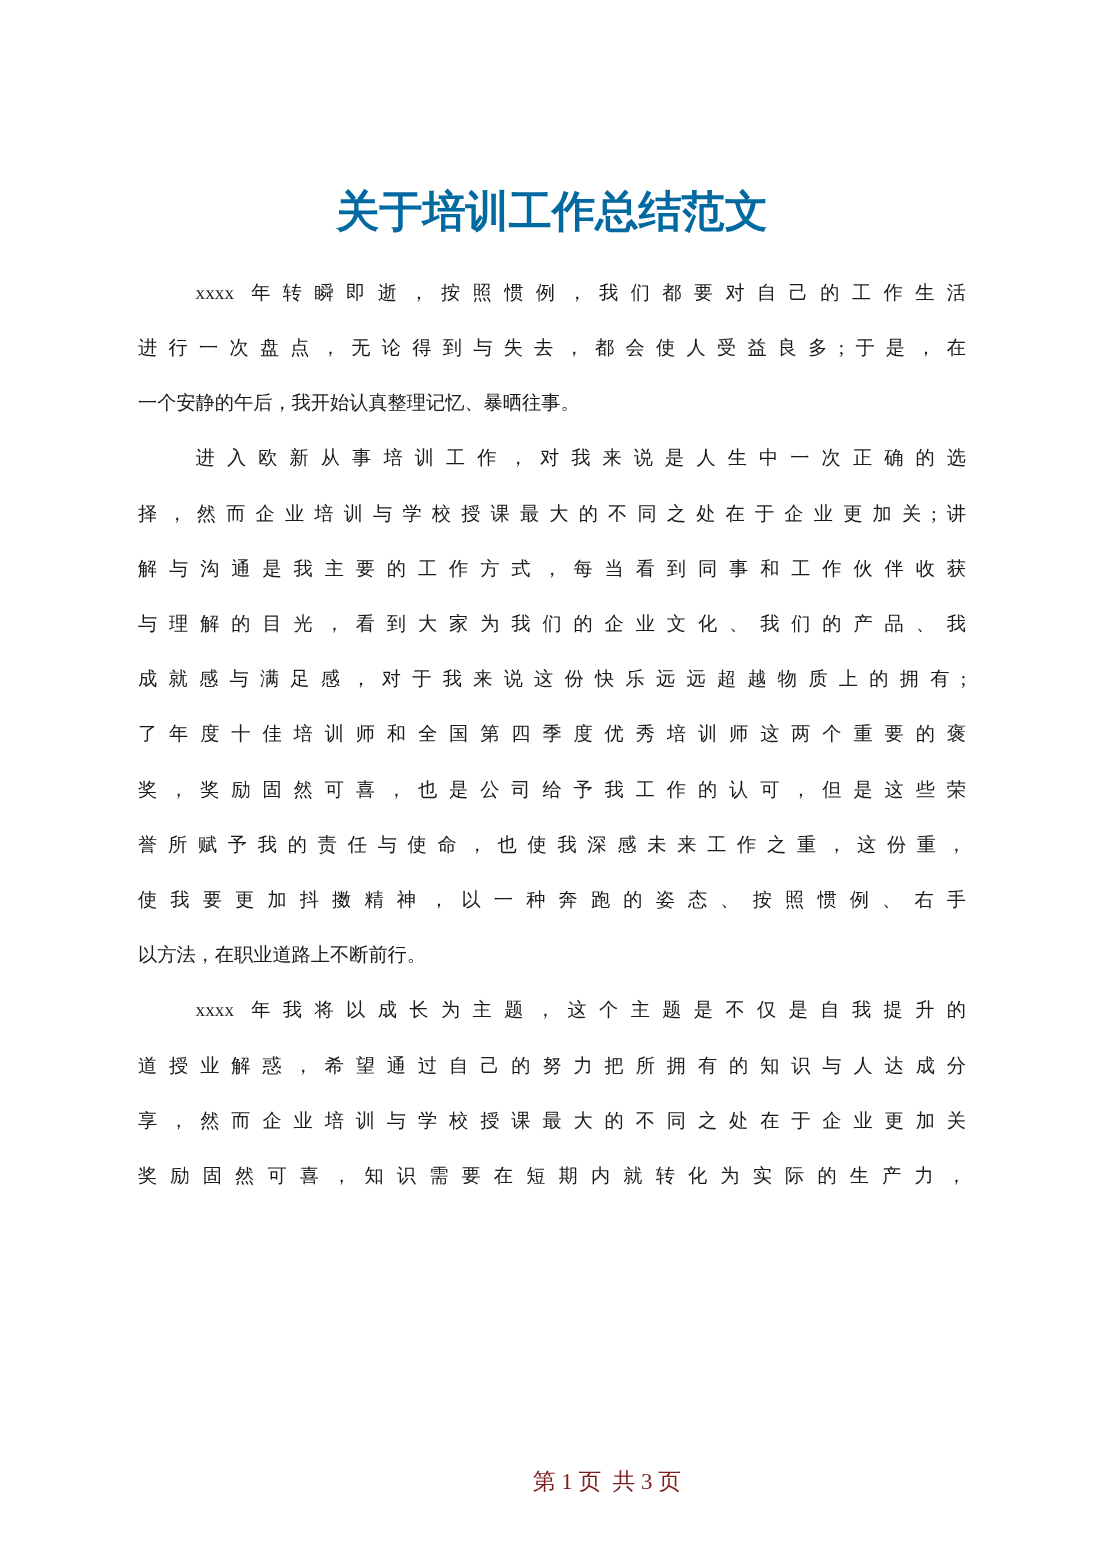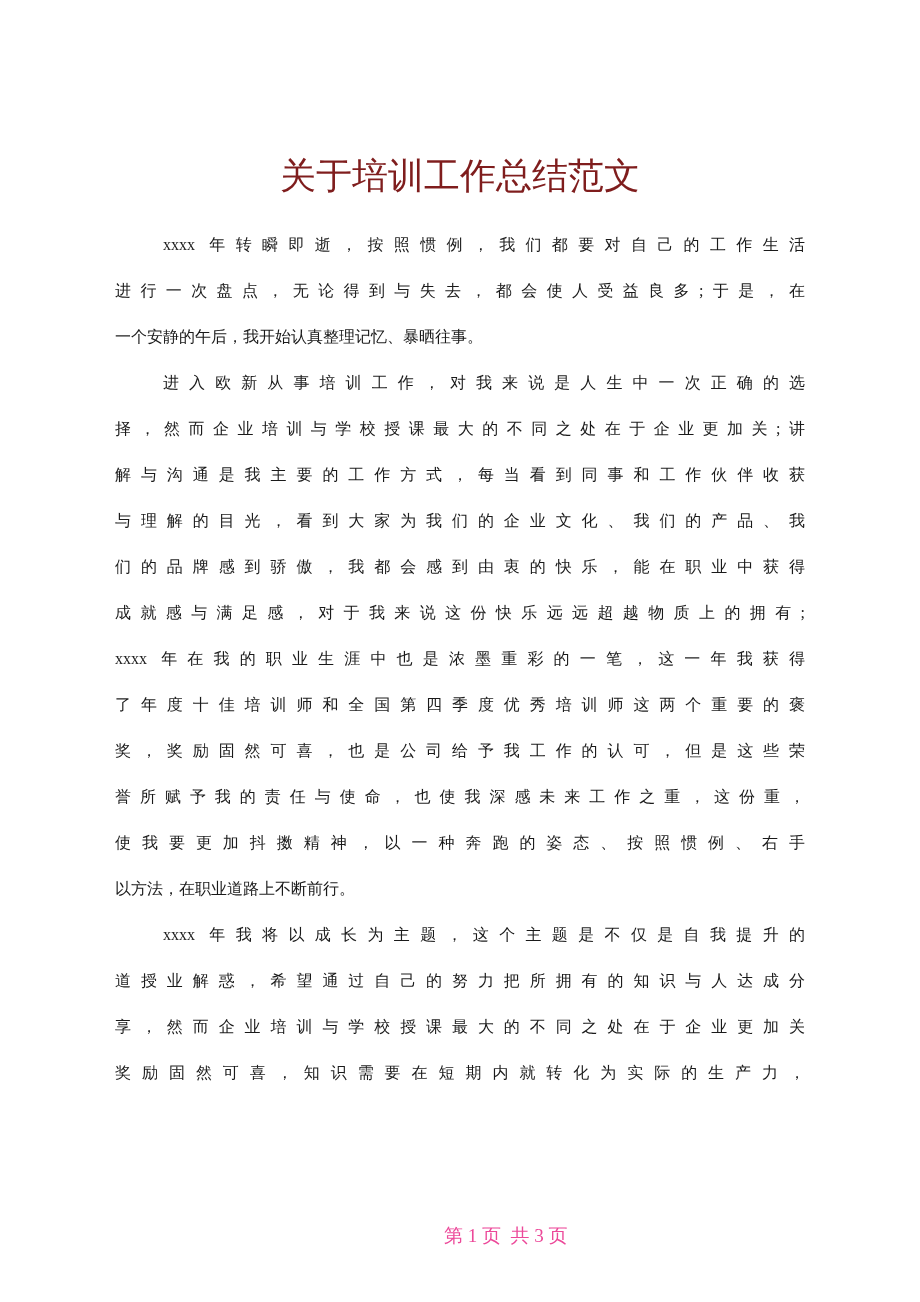--- a/index.html
+++ b/index.html
@@ -14,22 +14,22 @@
   }
   .title {
     position: absolute;
     top: 152px;
     left: 0;
     right: 0;
     margin: 0;
     text-align: center;
     font-size: 36px;
     line-height: 48px;
-    font-weight: normal;
-    color: #7f1d1d;
+    font-weight: bold;
+    color: #0369a1;
   }
   .body {
     position: absolute;
     top: 222px;
     left: 115px;
     width: 690px;
   }
   .line {
     height: 46px;
     line-height: 46px;
@@ -41,21 +41,21 @@
     overflow: hidden;
   }
   .line.indent { padding-left: 48px; }
   .line.end { text-align-last: left; -moz-text-align-last: left; }
   .footer {
     position: absolute;
     top: 1194px;
     left: 425px;
     font-size: 19px;
     line-height: 28px;
-    color: #ec4899;
+    color: #7f1d1d;
     white-space: pre;
     text-align: right;
   }
 </style>
 </head>
 <body>
 
 <div class="page">
 
   <h1 class="title">关于培训工作总结范文</h1>
@@ -63,23 +63,21 @@
   <div class="body">
 
     <div class="line indent">xxxx 年转瞬即逝，按照惯例，我们都要对自己的工作生活</div>
     <div class="line">进行一次盘点，无论得到与失去，都会使人受益良多;于是，在</div>
     <div class="line end">一个安静的午后，我开始认真整理记忆、暴晒往事。</div>
 
     <div class="line indent">进入欧新从事培训工作，对我来说是人生中一次正确的选</div>
     <div class="line">择，然而企业培训与学校授课最大的不同之处在于企业更加关;讲</div>
     <div class="line">解与沟通是我主要的工作方式，每当看到同事和工作伙伴收获</div>
     <div class="line">与理解的目光，看到大家为我们的企业文化、我们的产品、我</div>
-    <div class="line">们的品牌感到骄傲，我都会感到由衷的快乐，能在职业中获得</div>
     <div class="line">成就感与满足感，对于我来说这份快乐远远超越物质上的拥有;</div>
-    <div class="line">xxxx 年在我的职业生涯中也是浓墨重彩的一笔，这一年我获得</div>
     <div class="line">了年度十佳培训师和全国第四季度优秀培训师这两个重要的褒</div>
     <div class="line">奖，奖励固然可喜，也是公司给予我工作的认可，但是这些荣</div>
     <div class="line">誉所赋予我的责任与使命，也使我深感未来工作之重，这份重，</div>
     <div class="line">使我要更加抖擞精神，以一种奔跑的姿态、按照惯例、右手</div>
     <div class="line end">以方法，在职业道路上不断前行。</div>
 
     <div class="line indent">xxxx 年我将以成长为主题，这个主题是不仅是自我提升的</div>
     <div class="line">道授业解惑，希望通过自己的努力把所拥有的知识与人达成分</div>
     <div class="line">享，然而企业培训与学校授课最大的不同之处在于企业更加关</div>
     <div class="line">奖励固然可喜，知识需要在短期内就转化为实际的生产力，</div>

